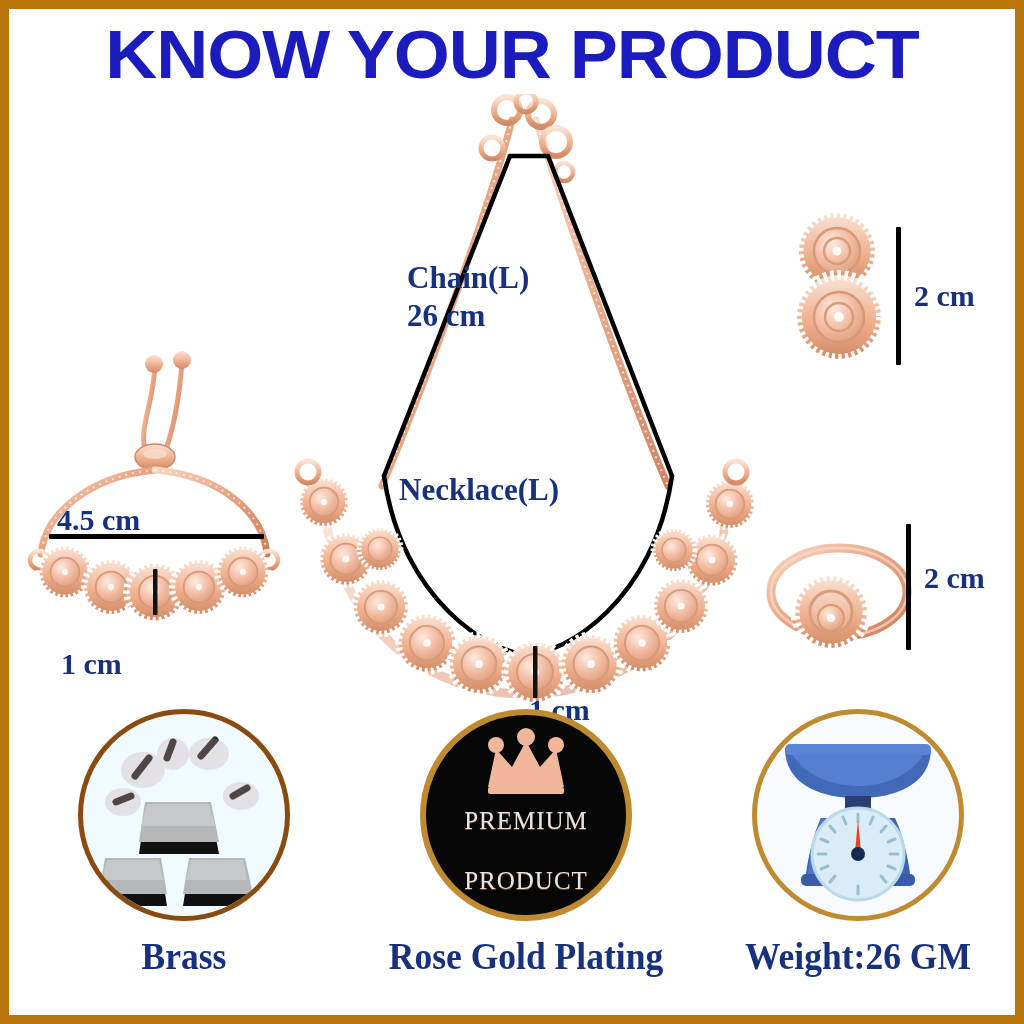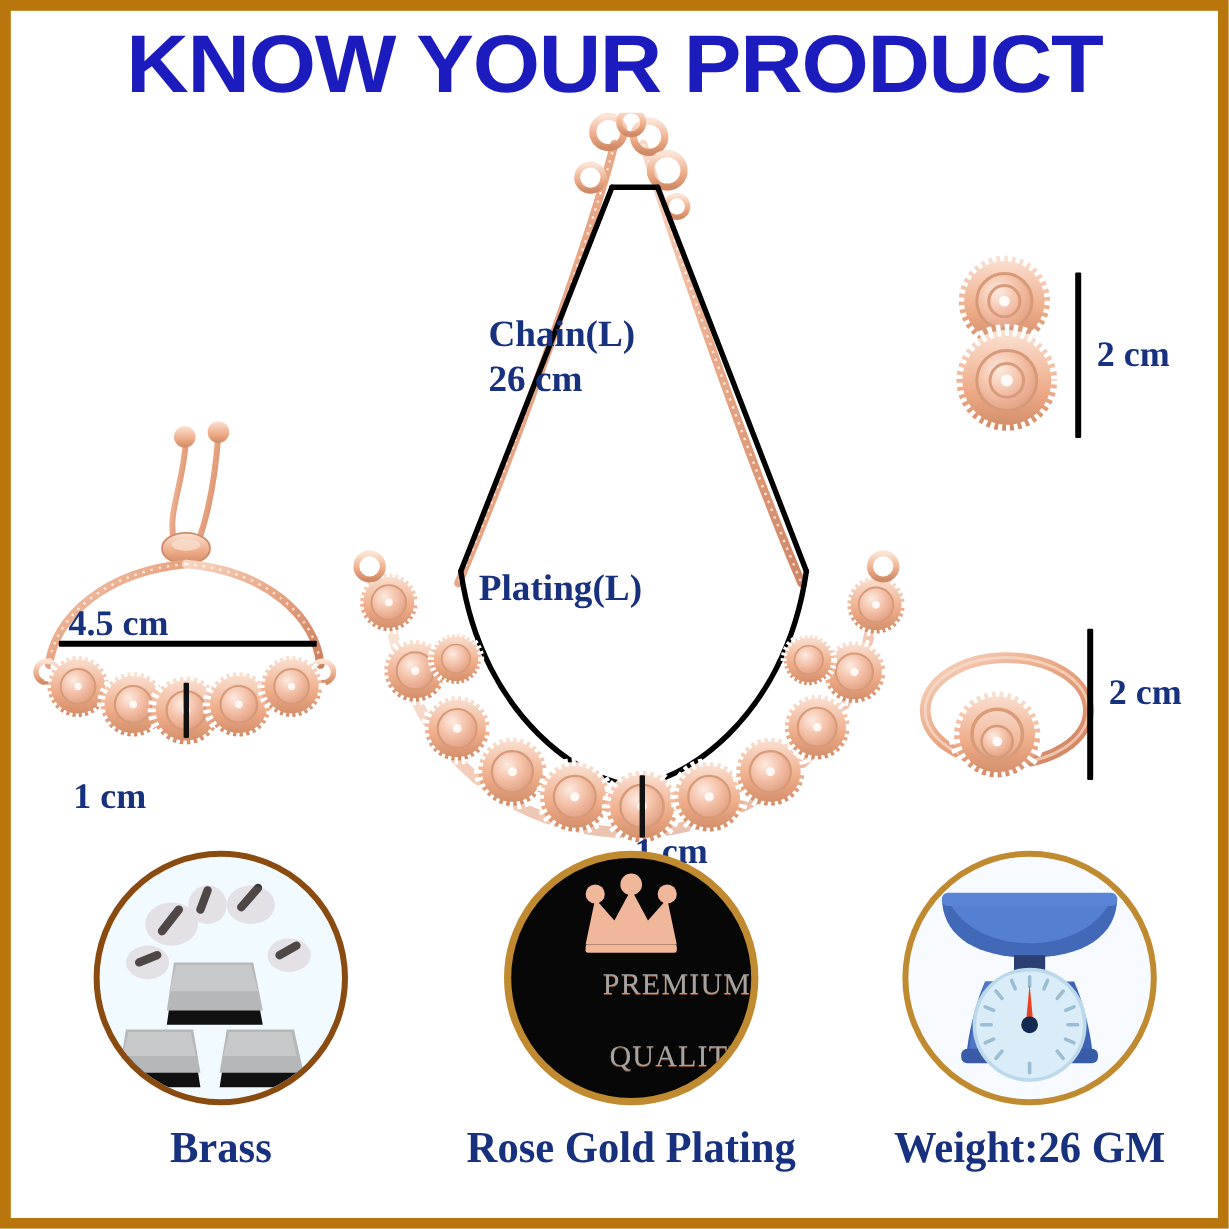--- a/index.html
+++ b/index.html
@@ -95,23 +95,23 @@
     background: #070707;
   }
   .scale-circle {
     border: 5px solid #c08a30;
     background: #f7fbff;
   }
 
   .badge-text {
     position: absolute;
     left: 0; width: 100%;
-    text-align: right;
+    text-align: center;
     font-family: "Liberation Serif", "DejaVu Serif", serif;
-    color: #a3a3a3;
+    color: #e5e5e5;
     letter-spacing: 1px;
     font-size: 25px;
     text-shadow: 0 1px 0 #7a4526;
   }
 
   svg { display: block; }
 </style>
 </head>
 <body>
 
@@ -245,21 +245,21 @@
 
       <rect x="269" y="552" width="4.5" height="52" fill="#111" rx="1"></rect>
     </svg>
 
     <div class="dim big" style="left:398px; top:250px; width:240px;">
       <div>Chain(L)</div>
       <div>26 cm</div>
     </div>
 
     <div class="dim big" style="left:390px; top:462px; width:260px;">
-      <div>Plating(L)</div>
+      <div>Necklace(L)</div>
     </div>
 
     <div class="dim" style="left:520px; top:682px; width:140px;">1 cm</div>
 
     <svg style="position:absolute; left:18px; top:335px;" width="275" height="300" viewBox="0 0 275 300">
 
       <path d="M128,22 C126,60 112,84 118,106" stroke="url(#rg)" stroke-width="5" fill="none"></path>
       <path d="M155,18 C152,58 146,86 138,108" stroke="url(#rg)" stroke-width="5" fill="none"></path>
       <circle cx="127" cy="20" r="9" fill="url(#rg2)"></circle>
       <circle cx="155" cy="16" r="9" fill="url(#rg2)"></circle>
@@ -386,21 +386,21 @@
     <div class="badge-col" style="left:372px; top:700px;">
       <div class="badge-circle gold-circle">
         <svg width="200" height="200" viewBox="0 0 200 200" style="position:absolute;left:0;top:0;">
           <path d="M62,72 L70,34 L86,52 L100,26 L114,52 L130,34 L138,72 Z" fill="#f0b79b"></path>
           <circle cx="70" cy="30" r="8" fill="#f0b79b"></circle>
           <circle cx="100" cy="22" r="9" fill="#f0b79b"></circle>
           <circle cx="130" cy="30" r="8" fill="#f0b79b"></circle>
           <rect x="62" y="72" width="76" height="7" rx="2" fill="#f0b79b"></rect>
         </svg>
         <div class="badge-text" style="top:92px;">PREMIUM</div>
-        <div class="badge-text" style="top:152px;">QUALITY</div>
+        <div class="badge-text" style="top:152px;">PRODUCT</div>
       </div>
       <div class="badge-label">Rose Gold Plating</div>
     </div>
 
     <div class="badge-col" style="left:704px; top:700px;">
       <div class="badge-circle scale-circle">
         <svg width="202" height="202" viewBox="0 0 202 202">
 
           <path d="M28,34 L174,34 C174,66 146,84 101,84 C56,84 28,66 28,34 Z" fill="#4268b8"></path>
           <path d="M34,38 C46,60 72,72 101,72 C130,72 156,60 168,38 Z" fill="#5a85d6" opacity="0.8"></path>

